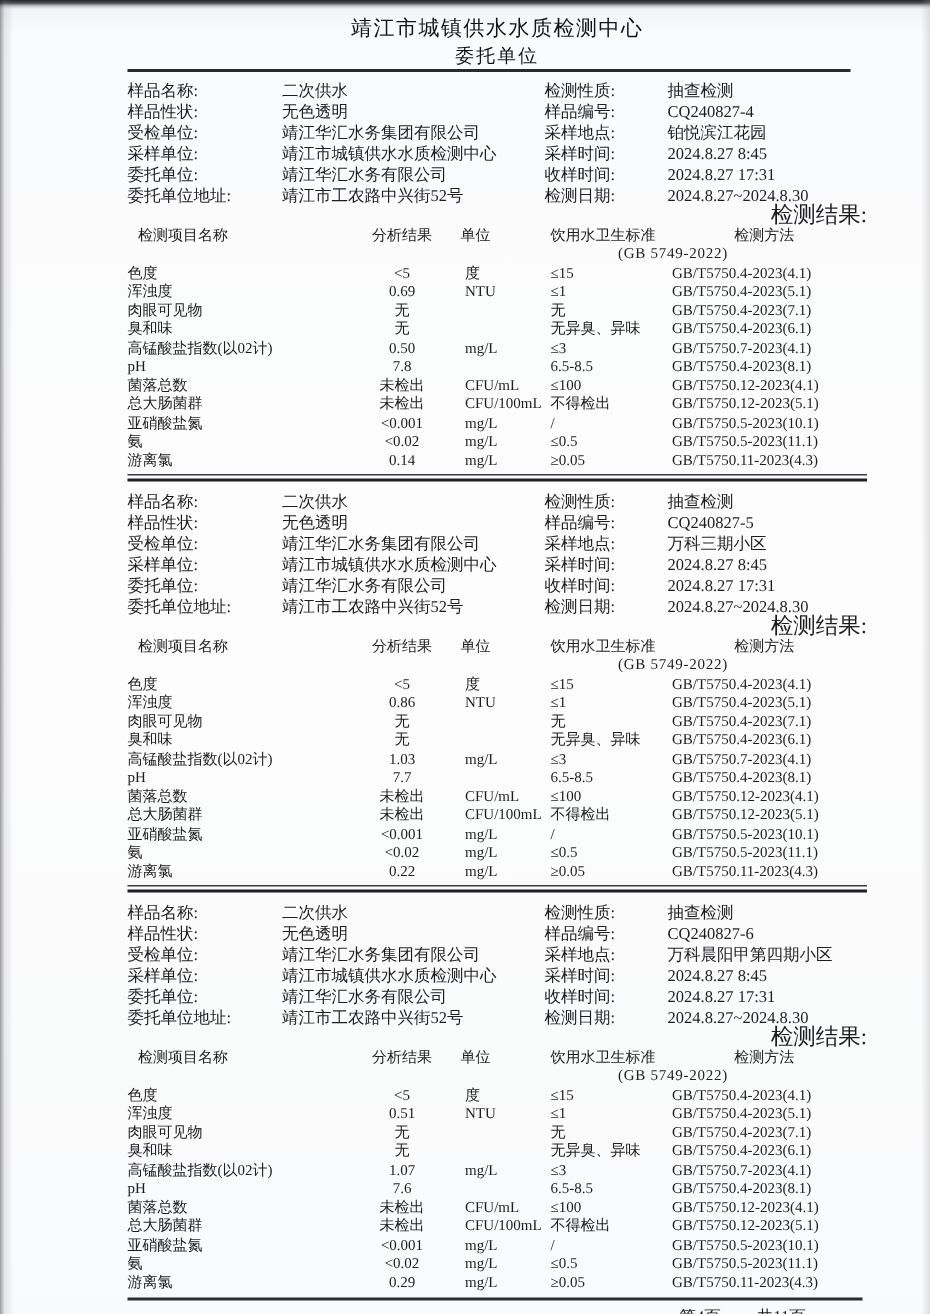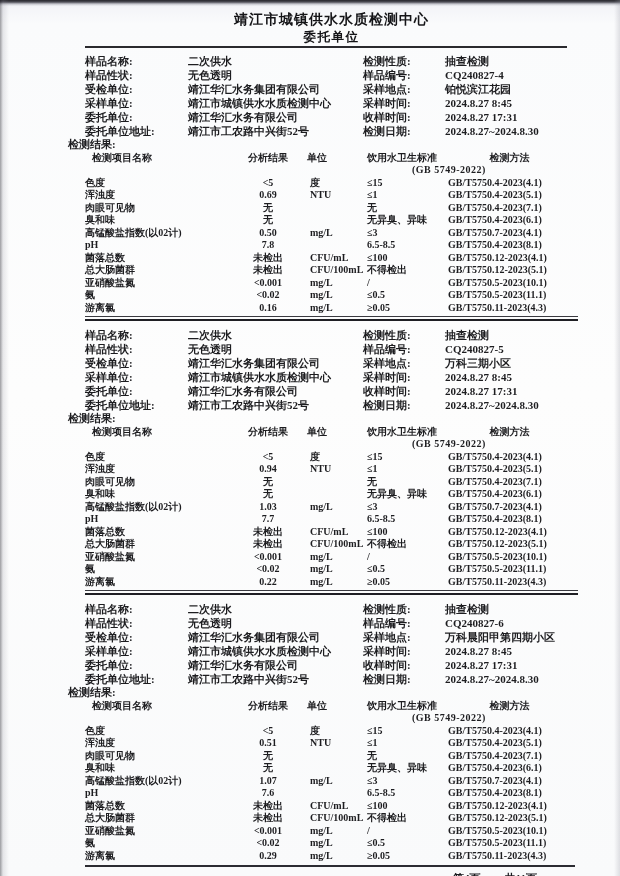--- a/index.html
+++ b/index.html
@@ -5,42 +5,41 @@
   html,body { margin:0; padding:0; }
   body {
     width:620px; height:876px;
     background:#ffffff;
     font-family:"Liberation Serif","DejaVu Serif",serif;
   }
   .page {
     position:relative; width:620px; height:876px; overflow:hidden;
     background:linear-gradient(180deg,#e9ebef 0px,#f4f5f8 8px,#fafbfc 24px,#fdfdfd 45%,#f9fafb 100%);
     color:#1d1d20;
-    font-weight:bold;
   }
   .edge { position:absolute; pointer-events:none; }
   .edge-top { top:0; left:0; right:0; height:6px;
     background:linear-gradient(180deg,#26262b 0px,#4e4e56 2px,rgba(120,120,132,.35) 4px,rgba(120,120,132,0) 6px); }
   .edge-left { top:0; left:0; bottom:0; width:9px;
     background:linear-gradient(90deg,rgba(40,40,48,.45) 0px,rgba(130,130,142,.18) 3px,rgba(130,130,142,0) 9px); }
   .edge-right { top:0; right:0; bottom:0; width:6px;
     background:linear-gradient(270deg,rgba(150,150,162,.28) 0px,rgba(150,150,162,0) 6px); }
 
   .content { position:absolute; left:85px; top:0; width:493px; }
 
   .title { margin-top:10px; text-align:center; font-size:14px; line-height:19px; letter-spacing:1px; color:#141417; }
   .subtitle { text-align:center; font-size:12.5px; line-height:16px; letter-spacing:1.5px; color:#141417; }
   .rule-title { width:482px; border-top:2px solid #2a2a2e; margin-top:1px; }
 
   .info-block { margin-top:6px; }
   .info-row { display:grid; grid-template-columns:103px 175px 82px 1fr;
     font-size:11px; line-height:14px; height:14px; white-space:nowrap; }
   .i-label, .i-value { overflow:visible; }
 
-  .results-label { margin-left:-17px; font-size:11px; line-height:13px; height:13px; }
+  .results-label { margin-left:-17px; font-size:15px; line-height:13px; height:13px;text-align:right; }
 
   .t-row { display:grid; grid-template-columns:148px 70px 57px 81px 1fr;
     font-size:10px; line-height:12.5px; height:12.5px; white-space:nowrap; }
   .t-head { height:13px; line-height:13px; }
   .t-subhead { height:12.5px; line-height:12.5px; }
   .th-param { padding-left:7px; }
   .th-result { text-align:center; }
   .th-unit { padding-left:4px; }
   .th-standard { padding-left:7px; }
   .th-standard-sub { padding-left:4px; letter-spacing:.5px;margin-left:48px; }
@@ -208,21 +207,21 @@
           <div class="t-row">
             <span class="td td-param">氨</span>
             <span class="td td-result">&lt;0.02</span>
             <span class="td td-unit">mg/L</span>
             <span class="td td-standard">≤0.5</span>
             <span class="td td-method">GB/T5750.5-2023(11.1)</span>
           </div>
 
           <div class="t-row">
             <span class="td td-param">游离氯</span>
-            <span class="td td-result">0.16</span>
+            <span class="td td-result">0.14</span>
             <span class="td td-unit">mg/L</span>
             <span class="td td-standard">≥0.05</span>
             <span class="td td-method">GB/T5750.11-2023(4.3)</span>
           </div>
         </div>
       <div class="rule-section"></div>
     </section>
 
     <section>
       <div class="info-block">
@@ -289,21 +288,21 @@
           <div class="t-row">
             <span class="td td-param">色度</span>
             <span class="td td-result">&lt;5</span>
             <span class="td td-unit">度</span>
             <span class="td td-standard">≤15</span>
             <span class="td td-method">GB/T5750.4-2023(4.1)</span>
           </div>
 
           <div class="t-row">
             <span class="td td-param">浑浊度</span>
-            <span class="td td-result">0.94</span>
+            <span class="td td-result">0.86</span>
             <span class="td td-unit">NTU</span>
             <span class="td td-standard">≤1</span>
             <span class="td td-method">GB/T5750.4-2023(5.1)</span>
           </div>
 
           <div class="t-row">
             <span class="td td-param">肉眼可见物</span>
             <span class="td td-result">无</span>
             <span class="td td-unit"></span>
             <span class="td td-standard">无</span>

